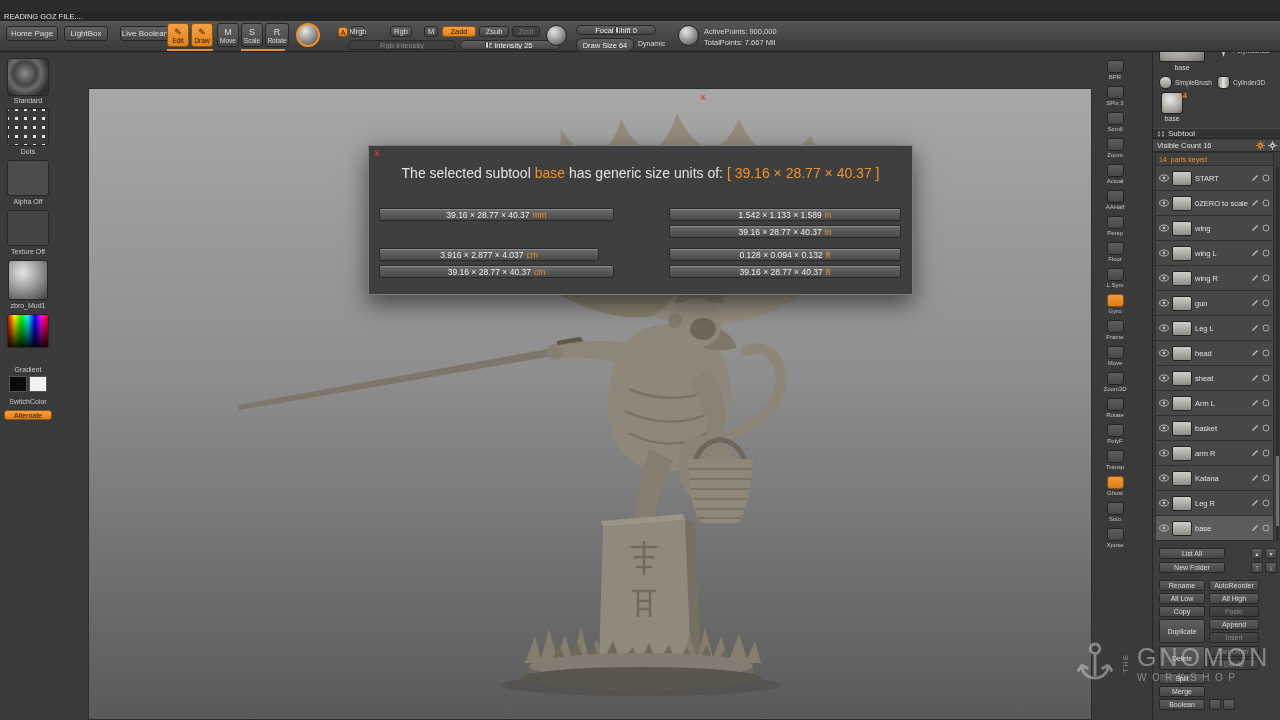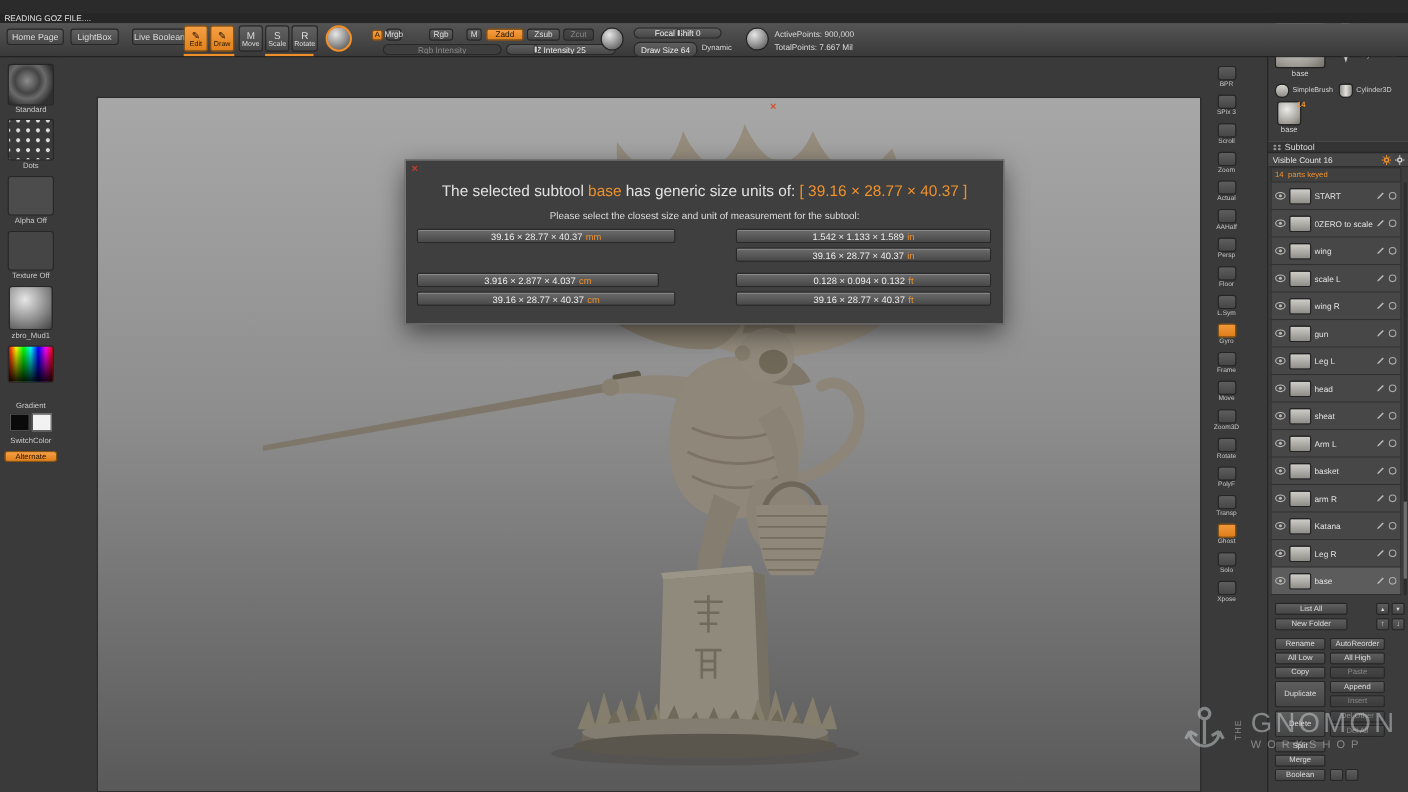--- a/index.html
+++ b/index.html
@@ -244,21 +244,20 @@
     </g>
   </svg>
   <span class="cclose">×</span>
 </div>
 
 <div class="dialog">
   <span class="dlg-close">×</span>
   <div class="dlg-title">
     <span>The selected subtool </span><span class="org">base</span><span> has generic size units of: </span><span class="org">[ 39.16 × 28.77 × 40.37 ]</span>
   </div>
-  <div class="dlg-sub">Please select the closest size and unit of measurement for the subtool:</div>
 
   <div class="dlg-btn" style="left:10px;top:62px;width:235px">
     <span>39.16 × 28.77 × 40.37</span>
       <span class="unit">mm</span>
   </div>
   <div class="dlg-btn" style="left:300px;top:62px;width:232px">
     <span>1.542 × 1.133 × 1.589</span>
       <span class="unit">in</span>
   </div>
   <div class="dlg-btn" style="left:300px;top:79px;width:232px">
@@ -457,21 +456,21 @@
         <svg width="8" height="8" viewBox="0 0 8 8">
           <circle cx="4" cy="4" r="3" fill="none" stroke="#aaa"></circle>
         </svg>
       </div>
       <div class="st-row">
         <svg width="10" height="8" viewBox="0 0 10 8">
           <ellipse cx="5" cy="4" rx="4.3" ry="3" fill="none" stroke="#bbb"></ellipse>
           <circle cx="5" cy="4" r="1.4" fill="#bbb"></circle>
         </svg>
         <span class="st-thumb"></span>
-        <span class="st-name">scale L</span>
+        <span class="st-name">wing L</span>
         <svg width="8" height="8" viewBox="0 0 8 8">
           <path d="M1 7 L2.5 6.5 L7 2 L6 1 L1.5 5.5 Z" fill="#bbb"></path>
         </svg>
         <svg width="8" height="8" viewBox="0 0 8 8">
           <circle cx="4" cy="4" r="3" fill="none" stroke="#aaa"></circle>
         </svg>
       </div>
       <div class="st-row">
         <svg width="10" height="8" viewBox="0 0 10 8">
           <ellipse cx="5" cy="4" rx="4.3" ry="3" fill="none" stroke="#bbb"></ellipse>

